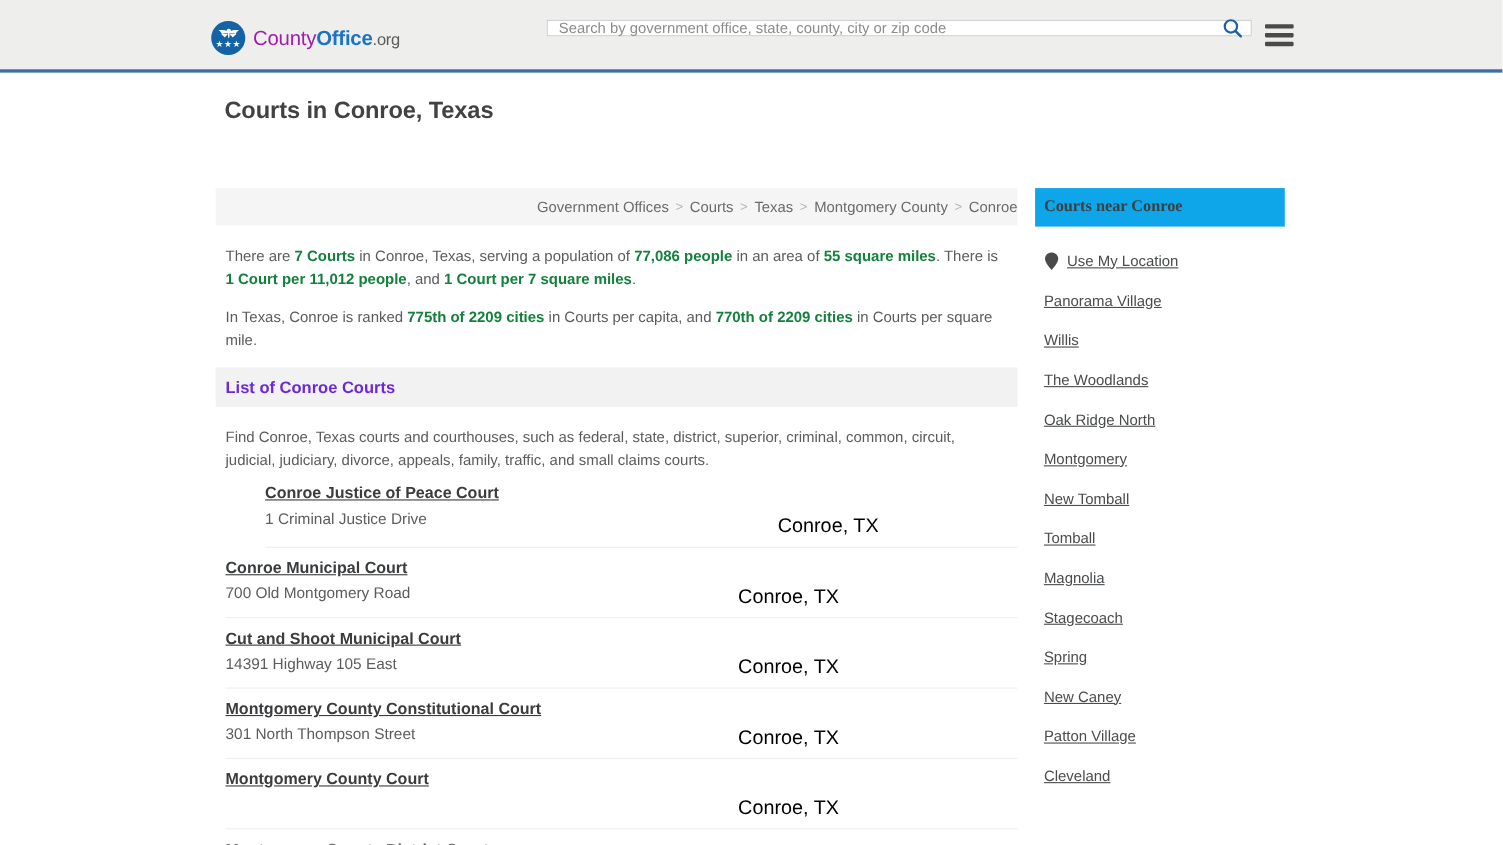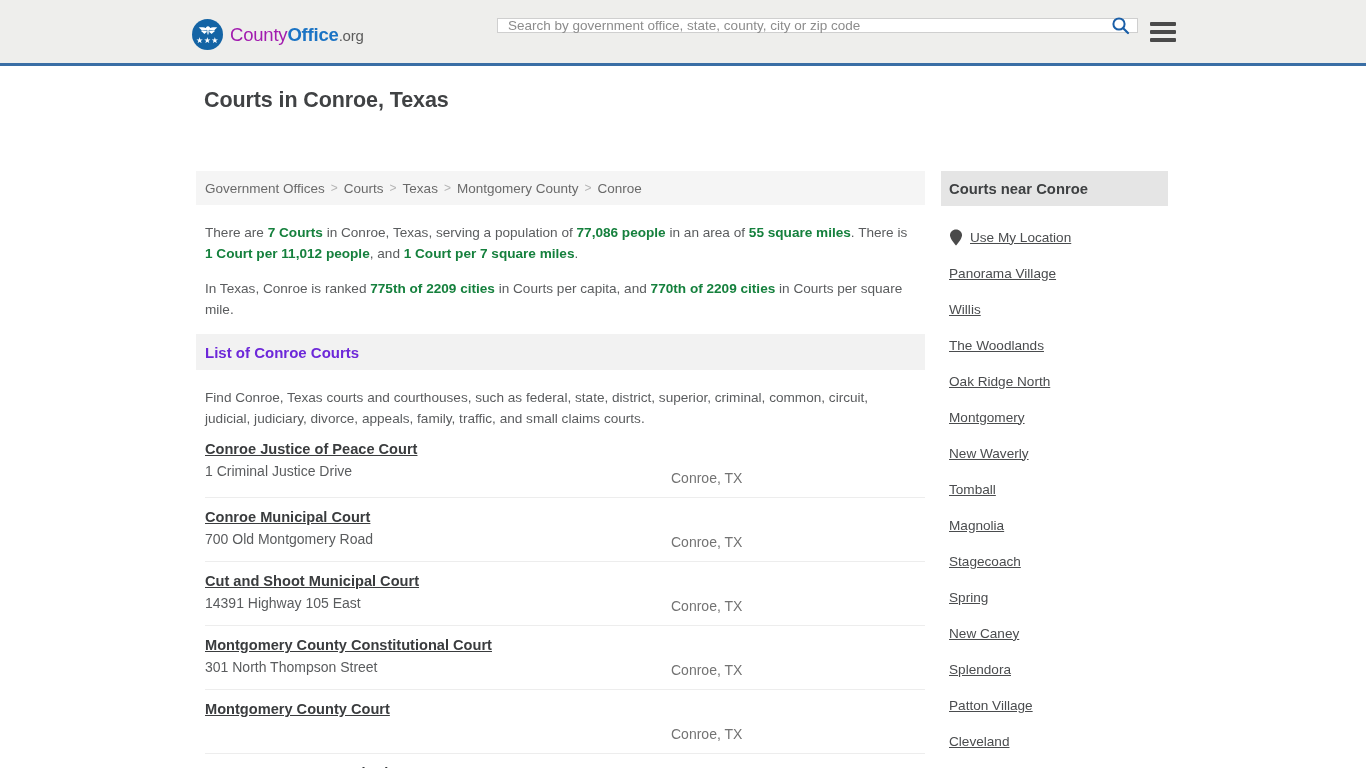--- a/index.html
+++ b/index.html
@@ -159,20 +159,21 @@
 
   
   .breadcrumb {
     background: #f5f5f5;
     height: 34px;
     display: flex;
     align-items: center;
     padding-left: 9px;
     font-size: 13.5px;
     color: #6a6a6a;
+    justify-content: flex-end;
   }
   .breadcrumb a {
     color: #6a6a6a;
     text-decoration: none;
   }
   .breadcrumb .sep {
     color: #b4b4b4;
     margin: 0 6px;
     font-size: 12px;
   }
@@ -211,55 +212,56 @@
 
   
   .court-list { padding: 0 0 0 9px; }
 
   .court-row {
     position: relative;
     border-bottom: 1px solid #ededed;
     padding: 10px 0 9px 0;
     min-height: 64px;
   }
-  .court-row:first-child { padding-top: 6px; }
+  .court-row:first-child { padding-top: 6px; margin-left: 36px; }
 
   .court-name {
     display: inline-block;
     font-size: 14.6px;
     font-weight: bold;
     color: #3a3c3e;
     text-decoration: underline;
     cursor: pointer;
     margin-bottom: 4px;
   }
   .court-addr {
     font-size: 14px;
     color: #5a5c5e;
     line-height: 20px;
   }
   .court-city {
     position: absolute;
     left: 466px;
     bottom: 9px;
-    font-size: 14px;
-    color: #737373;
+    font-size: 18px;
+    color: #000000;
     line-height: 20px;
   }
 
   
   .side-head {
-    background: #e5e5e5;
+    background: #0ea5e9;
     height: 35px;
     display: flex;
     align-items: center;
     padding-left: 8px;
     font-size: 14.8px;
     font-weight: bold;
     color: #3e4042;
+    font-family: Liberation Serif, serif;
   }
 
   .side-list { padding-top: 13px; }
 
   .side-item {
     height: 36px;
     display: flex;
     align-items: center;
     padding-left: 8px;
     font-size: 13.6px;
@@ -408,39 +410,36 @@
         <div class="side-item">
           <a href="#">The Woodlands</a>
         </div>
         <div class="side-item">
           <a href="#">Oak Ridge North</a>
         </div>
         <div class="side-item">
           <a href="#">Montgomery</a>
         </div>
         <div class="side-item">
-          <a href="#">New Waverly</a>
+          <a href="#">New Tomball</a>
         </div>
         <div class="side-item">
           <a href="#">Tomball</a>
         </div>
         <div class="side-item">
           <a href="#">Magnolia</a>
         </div>
         <div class="side-item">
           <a href="#">Stagecoach</a>
         </div>
         <div class="side-item">
           <a href="#">Spring</a>
         </div>
         <div class="side-item">
           <a href="#">New Caney</a>
-        </div>
-        <div class="side-item">
-          <a href="#">Splendora</a>
         </div>
         <div class="side-item">
           <a href="#">Patton Village</a>
         </div>
         <div class="side-item">
           <a href="#">Cleveland</a>
         </div>
         <div class="side-item">
           
         </div>

